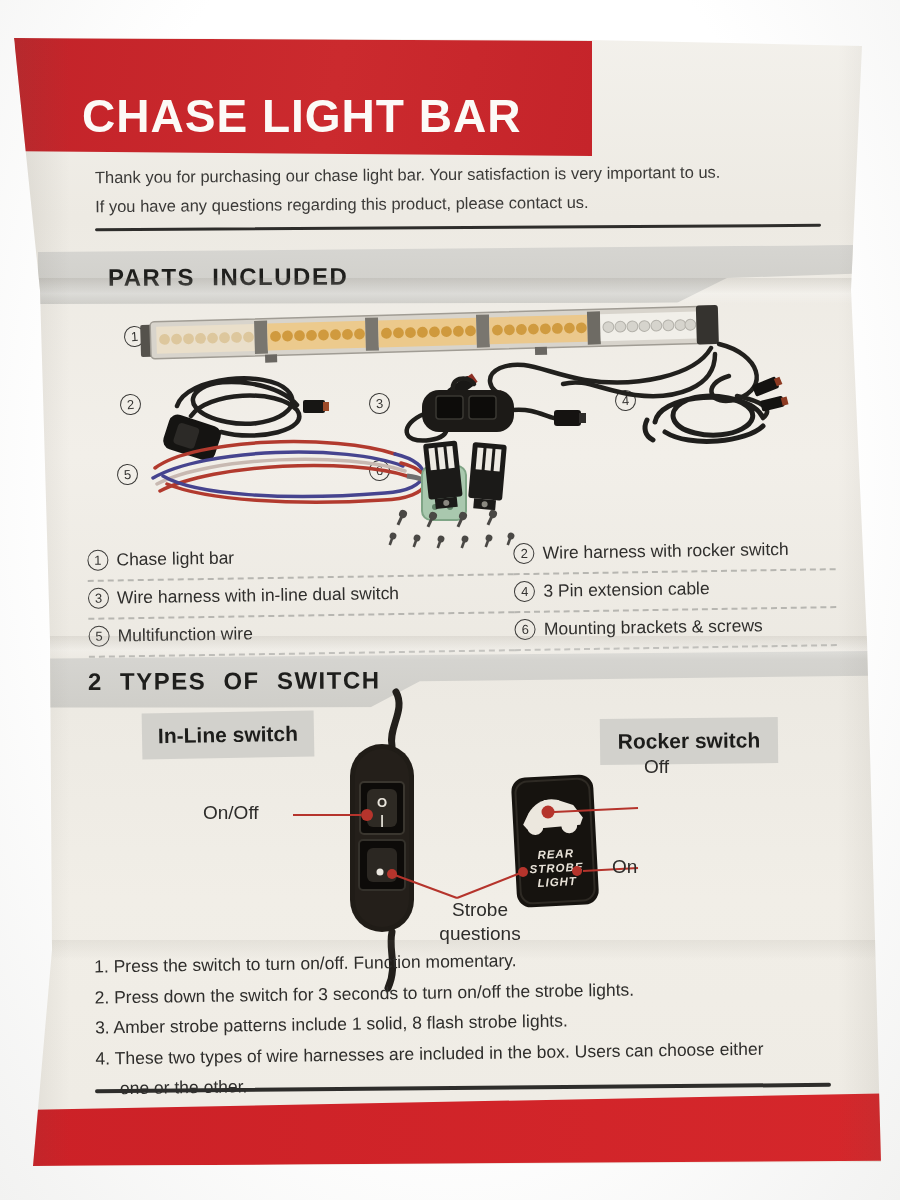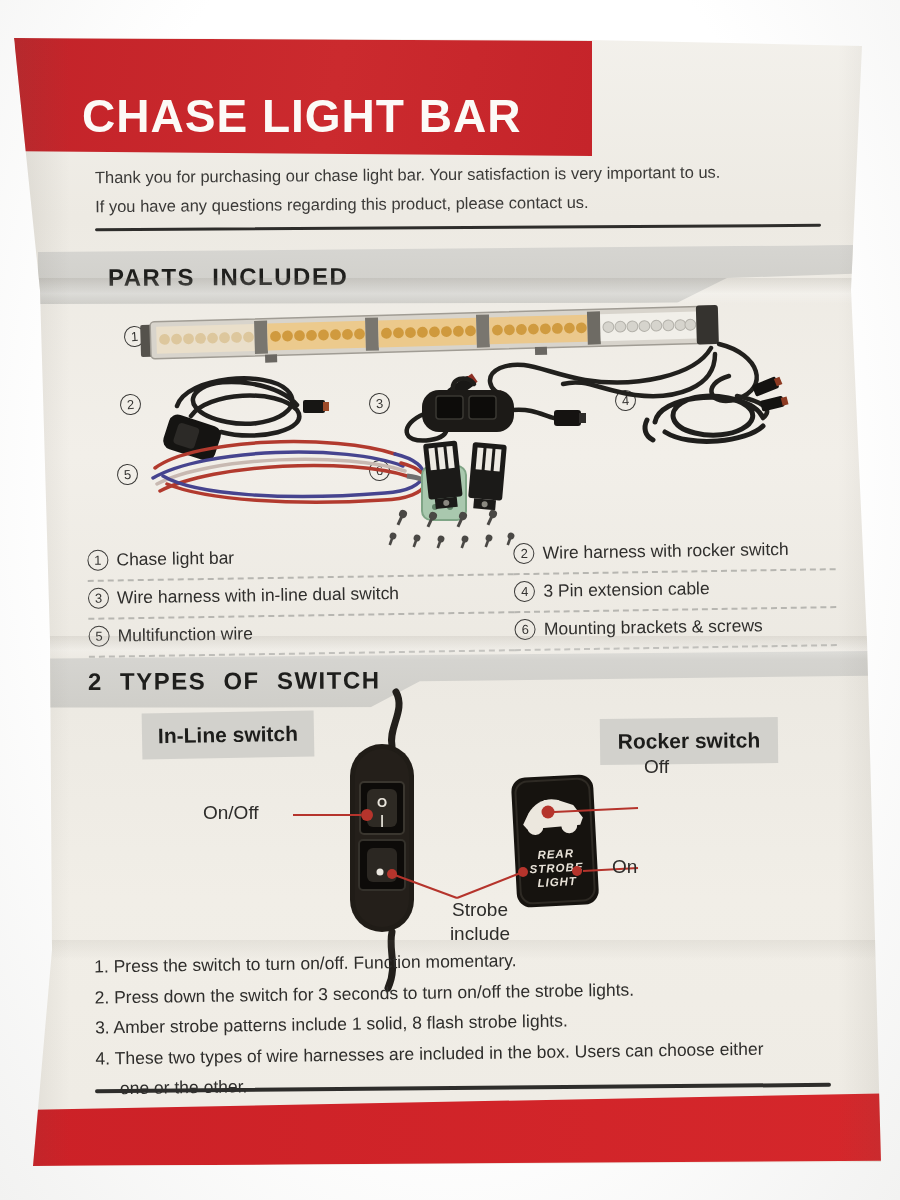--- a/index.html
+++ b/index.html
@@ -423,21 +423,21 @@
         <circle cx="392" cy="184" r="5"></circle>
         <circle cx="548" cy="122" r="6.5"></circle>
         <circle cx="523" cy="182" r="5"></circle>
         <circle cx="577" cy="181" r="5"></circle>
       </g>
     </svg>
 
     <div class="callout" style="left:203px;top:802px">On/Off</div>
     <div class="callout center" style="left:420px;top:898px;width:120px">
       <div>Strobe</div>
-      <div>include</div>
+      <div>questions</div>
     </div>
     <div class="callout" style="left:644px;top:756px">Off</div>
     <div class="callout" style="left:612px;top:856px">On</div>
 
     <div class="notes">
       <div>1. Press the switch to turn on/off. Function momentary.</div>
       <div>2. Press down the switch for 3 seconds to turn on/off the strobe lights.</div>
       <div>3. Amber strobe patterns include 1 solid, 8 flash strobe lights.</div>
       <div>4. These two types of wire harnesses are included in the box. Users can choose either</div>
       <div class="indent">one or the other.</div>

